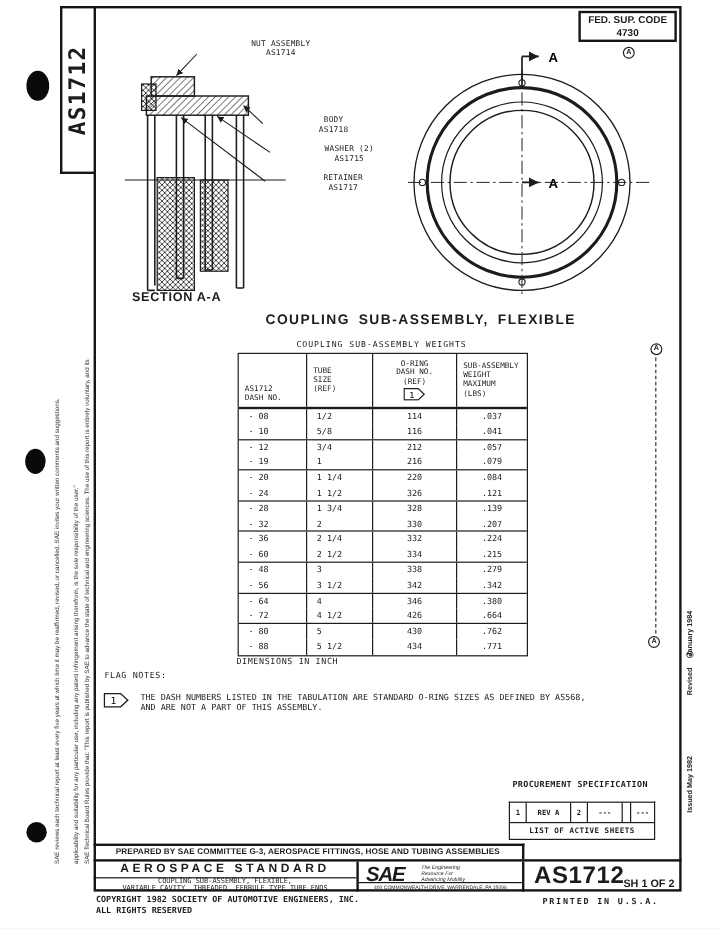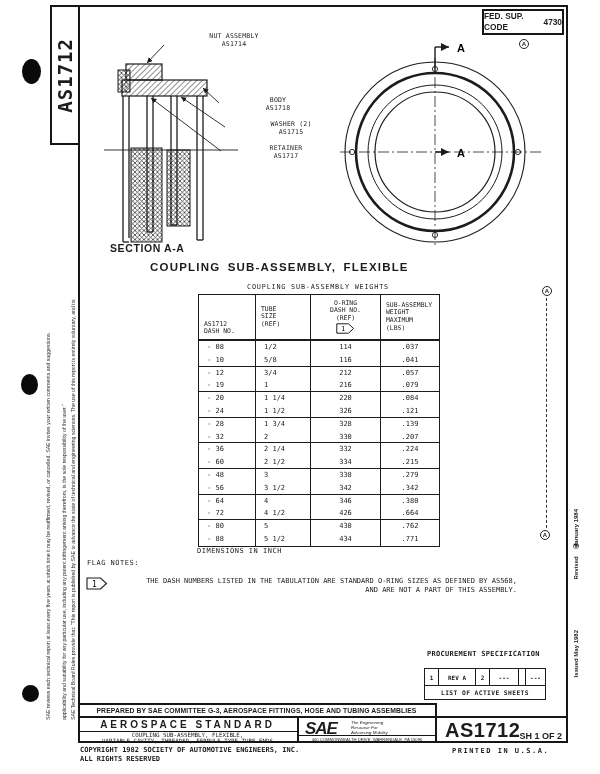--- a/index.html
+++ b/index.html
@@ -9,21 +9,21 @@
   .sans{font-family:"Liberation Sans",sans-serif;}
   .pre{white-space:pre-line;}
   .hole{background:#0a0a0a;border-radius:50%;}
   
   #frame{left:78px;top:5px;width:490px;height:738px;border:2px solid #161616;box-sizing:border-box;}
   #tab{left:50px;top:5px;width:30px;height:140px;border:2px solid #161616;box-sizing:border-box;
        background:#fff;display:flex;align-items:center;justify-content:center;}
   #tab span{writing-mode:vertical-rl;transform:rotate(180deg);font-weight:bold;font-size:19px;letter-spacing:1px;}
   
   #fedbox{left:482px;top:9px;width:82px;height:26px;border:2px solid #161616;box-sizing:border-box;
-          display:flex;flex-direction:row;align-items:center;justify-content:center;line-height:11px;
+          display:flex;flex-direction:column;align-items:center;justify-content:center;line-height:11px;
           font-size:8.3px;font-weight:600;}
   .rev-circ{width:10px;height:10px;border:1px solid #222;border-radius:50%;box-sizing:border-box;
             font-size:6px;font-weight:bold;display:flex;align-items:center;justify-content:center;
             font-family:"Liberation Sans",sans-serif;}
   
   .callout{font-size:6.5px;line-height:7.8px;text-align:center;letter-spacing:0.2px;margin-left:41px;}
   
   #wtable{left:198px;top:294px;width:240px;border:1.5px solid #1c1c1c;box-sizing:content-box;background:#fff;}
   .thead{display:grid;grid-template-columns:57px 55px 70px 58px;height:44px;border-bottom:2px solid #1c1c1c;}
   .hcell{font-size:6.4px;line-height:7.6px;padding:3px 2px 3px 5px;box-sizing:border-box;display:flex;flex-direction:column;}
@@ -68,21 +68,21 @@
   .vert > span{writing-mode:vertical-rl;transform:rotate(180deg);white-space:nowrap;}
   #disclaimer{left:44px;top:148px;width:34px;height:572px;writing-mode:vertical-lr;transform:rotate(180deg);
               font-family:"Liberation Sans",sans-serif;font-size:5.2px;line-height:9px;color:#2a2a2a;}
   #disclaimer div{white-space:nowrap;}
   #disclaimer .gap{margin-block-start:7px;}
   .edge-note{font-family:"Liberation Sans",sans-serif;font-size:6px;font-weight:600;color:#222;}
   
   #watermark{left:443px;top:726px;width:155px;height:46px;color:#45c2e6;opacity:0.85;z-index:5;pointer-events:none;}
   #wm-big{font-family:"Liberation Sans",sans-serif;font-weight:900;font-style:italic;font-size:22px;letter-spacing:2px;line-height:22px;}
   #wm-small{font-family:"Liberation Sans",sans-serif;font-size:4.5px;letter-spacing:1px;margin-top:2px;}
-  .note-line{font-size:7px;line-height:9px;text-align:right;}
+  .note-line{font-size:7px;line-height:9px;}
   .dashdot{border-left:1px dashed #333;}
 </style>
 </head>
 <body>
 
 <div id="page">
 
   <div class="abs hole" style="left:22px;top:59px;width:19px;height:25px;"></div>
   <div class="abs hole" style="left:21px;top:374px;width:17px;height:21px;"></div>
   <div class="abs hole" style="left:22px;top:685px;width:17px;height:17px;"></div>
@@ -197,21 +197,21 @@
     </g>
     <g stroke="#1c1c1c" stroke-width="1.4" fill="none">
       <path d="M97,34 L97,9"></path>
       <path d="M97,9 L111,9" marker-end="url(#arrow)"></path>
       <path d="M97,114 L111,114" marker-end="url(#arrow)"></path>
     </g>
     <text x="119" y="14" font-family="Liberation Sans, sans-serif" font-weight="bold" font-size="11">A</text>
     <text x="119" y="119" font-family="Liberation Sans, sans-serif" font-weight="bold" font-size="11">A</text>
   </svg>
 
-  <div class="abs sans" style="left:150px;top:261px;width:330px;text-align:left;font-weight:bold;font-size:11.5px;letter-spacing:1.2px;word-spacing:3px;">COUPLING SUB-ASSEMBLY, FLEXIBLE</div>
+  <div class="abs sans" style="left:150px;top:261px;width:330px;text-align:right;font-weight:bold;font-size:11.5px;letter-spacing:1.2px;word-spacing:3px;">COUPLING SUB-ASSEMBLY, FLEXIBLE</div>
   <div class="abs" style="left:198px;top:283px;width:240px;text-align:center;font-size:6.8px;letter-spacing:0.8px;">COUPLING SUB-ASSEMBLY WEIGHTS</div>
 
   <div class="abs" id="wtable">
     <div class="thead">
       <div class="hcell h0 pre">AS1712
 DASH NO.</div>
       <div class="hcell h1 pre">TUBE
 SIZE
 (REF)</div>
       <div class="hcell h2">

